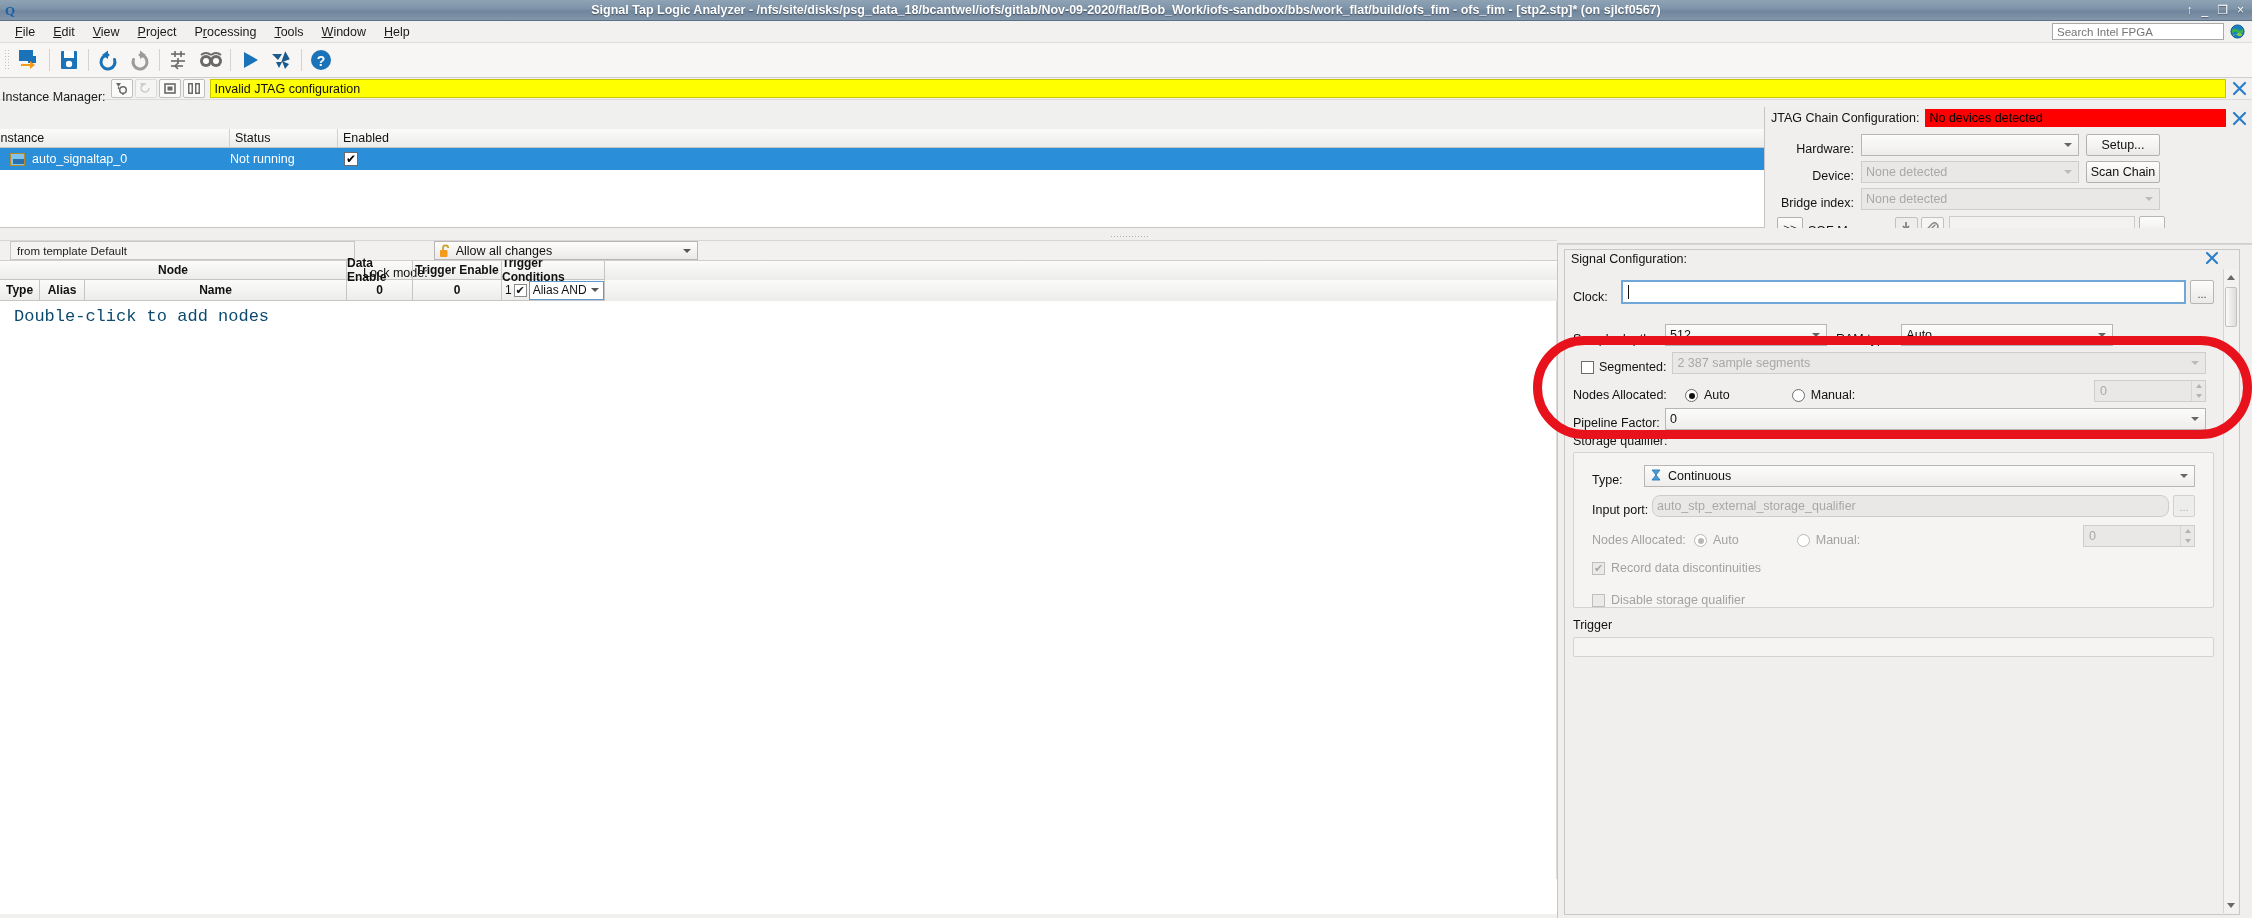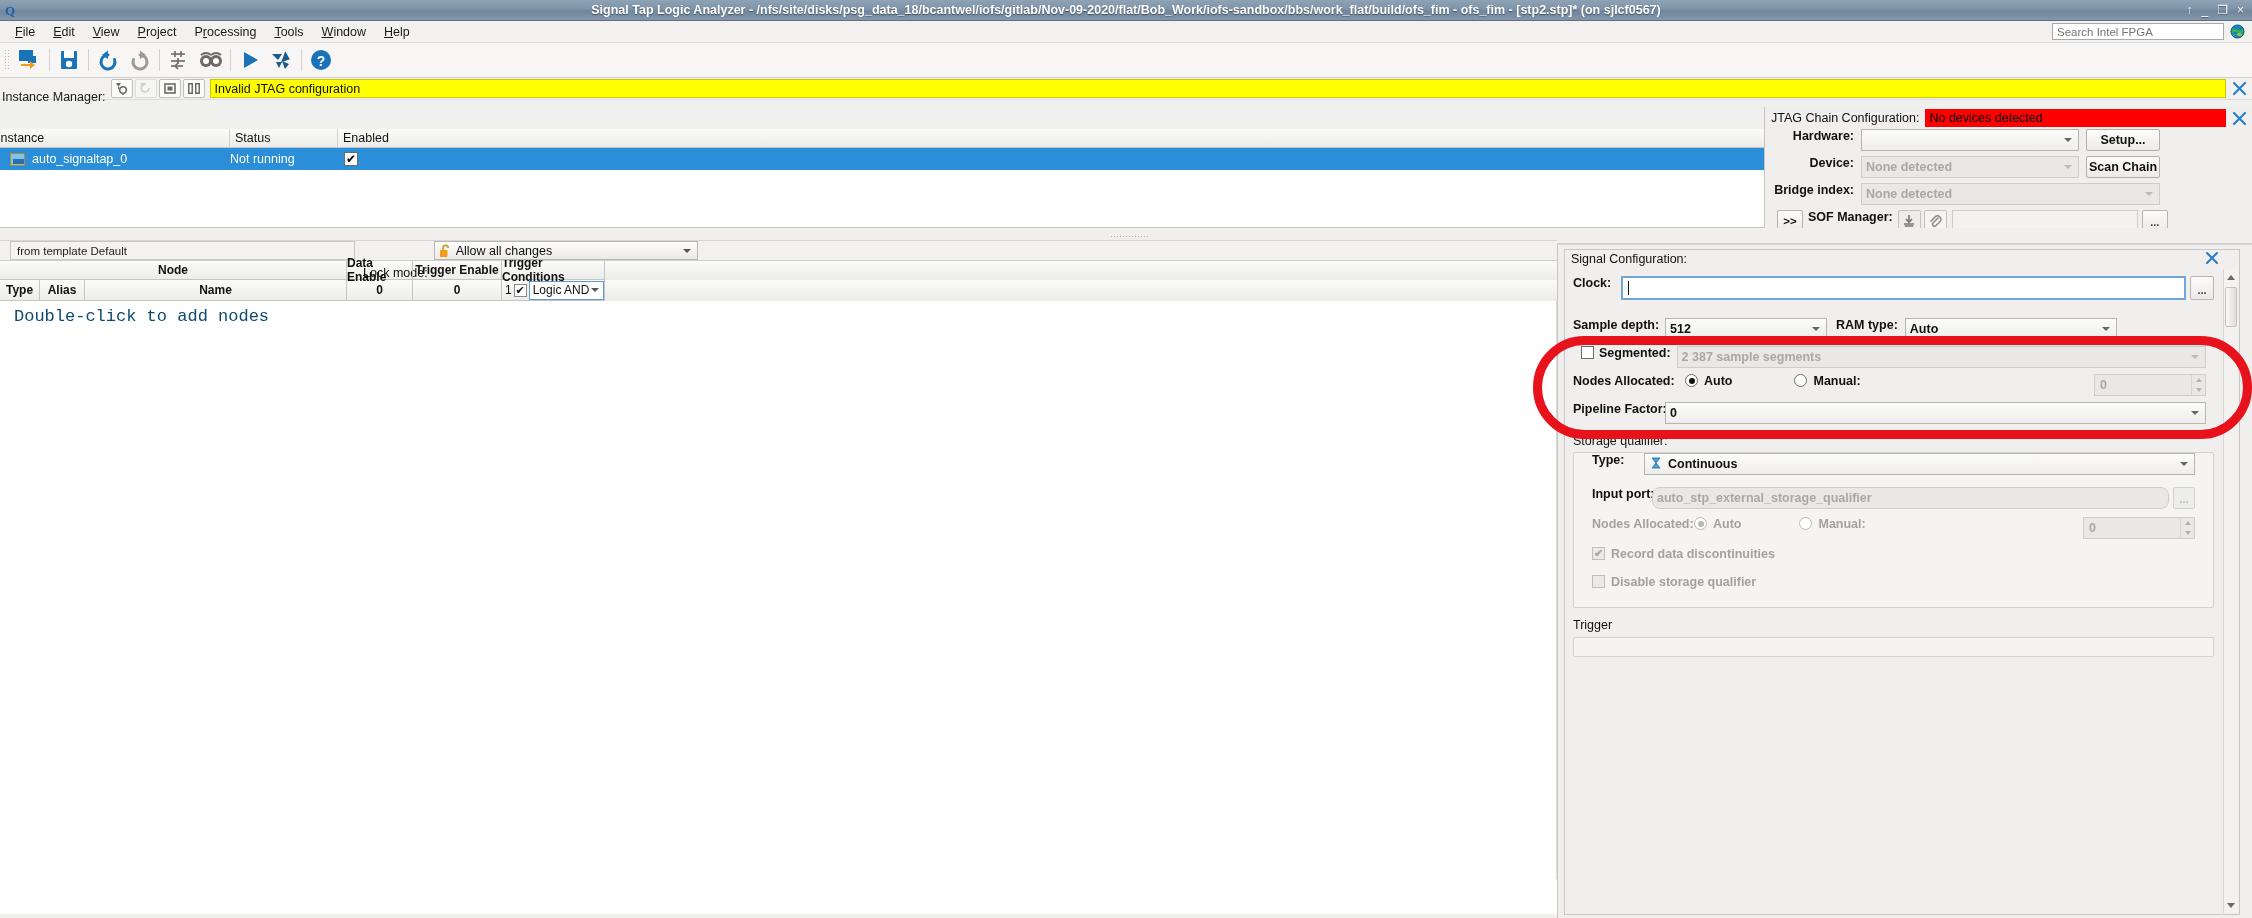--- a/index.html
+++ b/index.html
@@ -263,21 +263,21 @@
     background: #f0efed; border: 1px solid #c9c8c6;
   }
   .sig-title {
     height: 18px; font-size: 12.5px; color: #111;
     display: flex; align-items: center; padding-left: 6px;
     background: #f0efed;
   }
   .sig-title .x { margin-left: auto; padding-right: 20px; }
   .sig-body { position: absolute; left: 0; right: 17px; top: 18px; bottom: 0; }
 
-  .row { display: flex; align-items: flex-start; padding: 0 8px; font-weight: bold; }
+  .row { display: flex; align-items: flex-end; padding: 0 8px; }
   .lbl { font-size: 12.5px; color: #111; white-space: nowrap; }
   .lbl.dim { color: #a3a2a0; }
   .fld {
     border: 1px solid #b7b6b4; background: #ffffff;
     height: 22px; font-size: 12.5px; color: #111;
     display: flex; align-items: center; padding-left: 4px;
     position: relative;
   }
   .fld.flat { background: linear-gradient(to bottom,#fcfcfb,#eeedeb); }
   .fld.disabled { background: #e9e8e6; border-color: #cecdcb; color: #a3a2a0; }
@@ -645,21 +645,21 @@
     <div class="node-head">
       <div class="nh-cell nh2 col-type">Type</div>
       <div class="nh-cell nh2 col-alias">Alias</div>
       <div class="nh-cell nh2 col-name">Name</div>
       <div class="nh-cell nh2 col-de">0</div>
       <div class="nh-cell nh2 col-te">0</div>
       <div class="tc-cell">
         <span>1</span>
         <span class="tc-chk"></span>
         <span class="tc-combo">
-          <span>Logic AND</span>
+          <span>Alias AND</span>
           <span class="arrow"></span>
         </span>
       </div>
     </div>
 
     <div class="node-body">
       <div class="node-hint">Double-click to add nodes</div>
     </div>
   </div>
 

